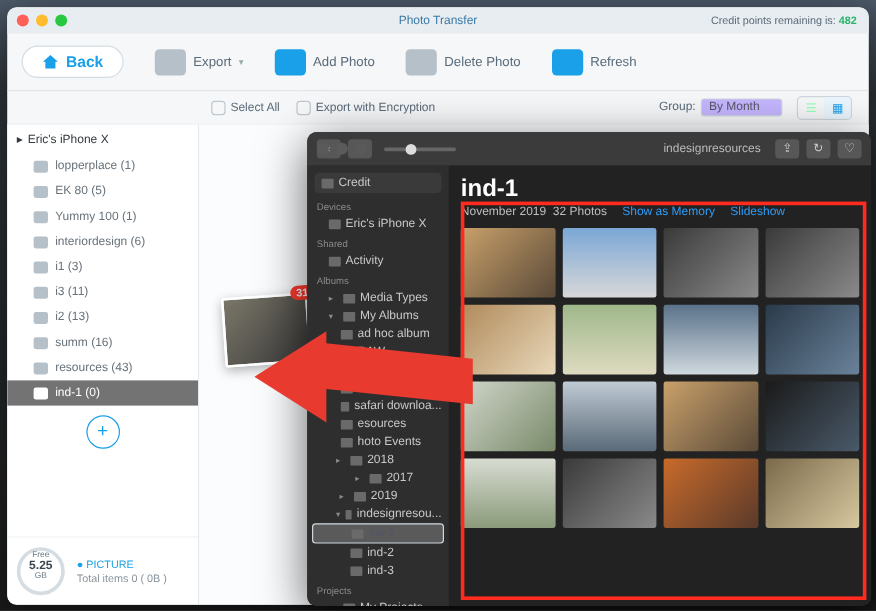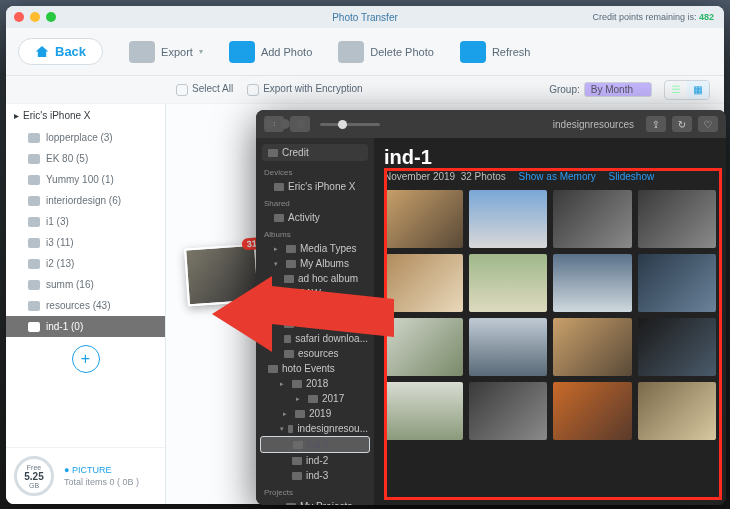--- a/index.html
+++ b/index.html
@@ -30,21 +30,21 @@
   
   .body{position:absolute;top:98px;left:0;right:0;bottom:0;display:flex}
   .sidebar{width:160px;border-right:1px solid #e4e9ec;display:flex;flex-direction:column;background:#fff}
   .device{font-size:10px;color:#323a40;padding:6px 8px;display:flex;align-items:center;gap:4px}
   .sbitem{font-size:10px;color:#68727a;padding:5px 8px 5px 22px;display:flex;align-items:center;gap:6px;cursor:pointer}
   .sbitem.active{background:#737373;color:#fff}
   .sbico{width:12px;height:10px;background:#b6c0c8;display:inline-block;border-radius:2px}
   .sbitem.active .sbico{background:#fff}
   .addbtn{width:28px;height:28px;border:1px solid #1aa0e8;color:#1aa0e8;border-radius:50%;align-self:center;margin:8px 0;font-size:16px;display:flex;align-items:center;justify-content:center}
   .storage{margin-top:auto;border-top:1px solid #eef2f5;padding:8px;display:flex;gap:10px;align-items:center}
-  .ring{width:40px;height:40px;border-radius:50%;border:3px solid #d5dde2;display:flex;flex-direction:column;align-items:center;justify-content:center;font-size:7px;color:#6a7a86}
+  .ring{width:40px;height:40px;border-radius:50%;border:3px solid #d5dde2;display:flex;flex-direction:column;align-items:center;justify-content:flex-start;font-size:7px;color:#6a7a86}
   .ring b{font-size:10px;color:#3a464f}
   .stxt{font-size:9px;color:#1aa0e8}
   .stxt2{font-size:9px;color:#8a949c;margin-top:2px}
   .main{flex:1;position:relative;background:#fafcfd}
   .seltext{position:absolute;bottom:8px;left:170px;font-size:10px;color:#e8a23d}
   
   .drag{position:absolute;left:186px;top:246px;width:72px;height:58px;background:linear-gradient(135deg,#7a7668,#3a3a3a);border:2px solid #fff;border-radius:2px;box-shadow:0 3px 10px rgba(0,0,0,.3);transform:rotate(-4deg)}
   .dragbadge{position:absolute;top:-8px;right:-8px;background:#ff3b30;color:#fff;font-size:9px;border-radius:9px;padding:1px 5px;font-weight:600}
   
   .photos{position:absolute;left:256px;top:110px;width:470px;height:395px;background:#2a2a2a;border-radius:8px;box-shadow:0 10px 40px rgba(0,0,0,.6);overflow:hidden;display:flex;flex-direction:column}
@@ -136,21 +136,21 @@
           <span>☰</span>
           <span class="on">▦</span>
         </div>
     </div>
   </div>
   <div class="body">
     <div class="sidebar">
       <div class="device">▸ <span>Eric's iPhone X</span></div>
       <div class="sbitem">
           <span class="sbico"></span>
-          <span>lopperplace (3)</span>
+          <span>lopperplace (1)</span>
         </div>
       <div class="sbitem">
           <span class="sbico"></span>
           <span>EK 80 (5)</span>
         </div>
       <div class="sbitem">
           <span class="sbico"></span>
           <span>Yummy 100 (1)</span>
         </div>
       <div class="sbitem">
@@ -263,21 +263,21 @@
           <span>2018s1</span>
         </div>
       <div class="it" style="padding-left:28px">
           <span class="ico"></span>
           <span>safari downloa...</span>
         </div>
       <div class="it" style="padding-left:28px">
           <span class="ico"></span>
           <span>esources</span>
         </div>
-      <div class="it" style="padding-left:12px">
+      <div class="it" style="padding-left:28px">
           <span class="ico"></span>
           <span>hoto Events</span>
         </div>
       <div class="it" style="padding-left:24px">
           <span class="tri">▸</span>
           <span class="ico"></span>
           <span>2018</span>
         </div>
       <div class="it" style="padding-left:40px">
           <span class="tri">▸</span>

